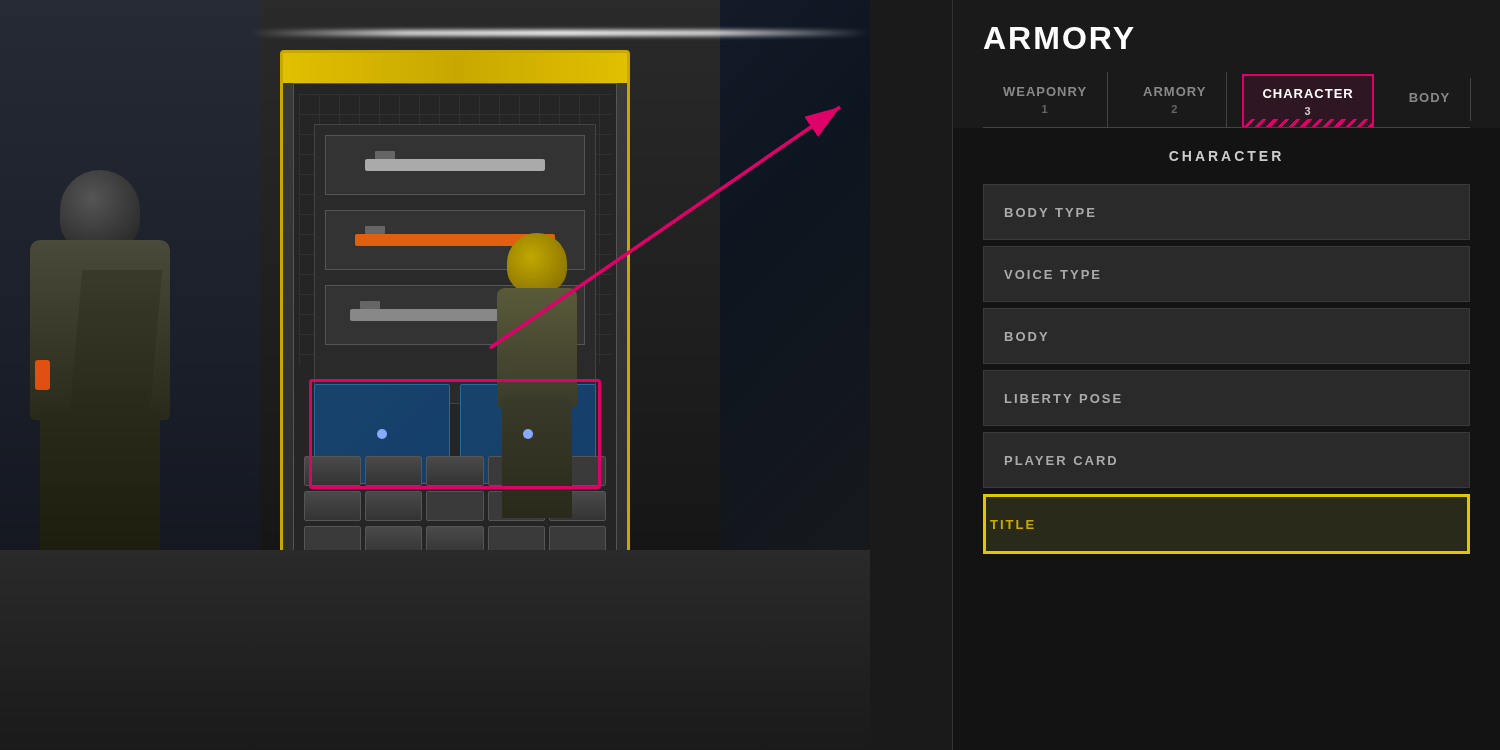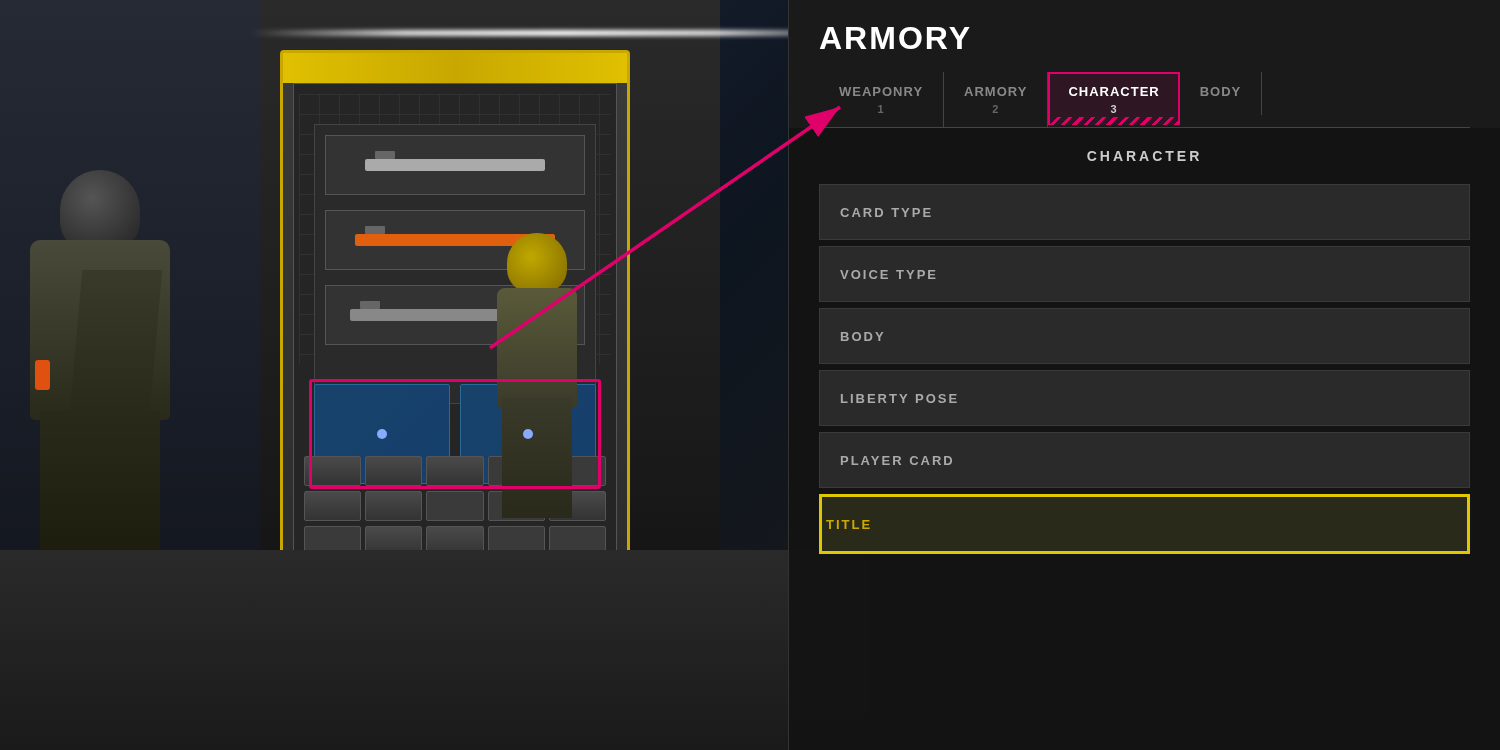--- a/index.html
+++ b/index.html
@@ -306,21 +306,21 @@
       font-size: 18px;
       font-weight: bold;
       letter-spacing: 4px;
     }
 
     
     .right-panel {
       position: absolute;
       right: 0;
       top: 0;
-      width: 712px;
+      width: 548px;
       height: 750px;
       background: rgba(20, 20, 20, 0.97);
       border-left: 1px solid #333;
     }
 
     
     .panel-header {
       padding: 20px 30px 0;
       background: #1a1a1a;
     }
@@ -329,23 +329,23 @@
       font-size: 32px;
       font-weight: 900;
       color: #ffffff;
       letter-spacing: 2px;
       margin-bottom: 15px;
     }
 
     
     .tab-nav {
       display: flex;
-      align-items: flex-start;
+      align-items: center;
       border-bottom: 1px solid #444;
-      gap: 0;
+      gap: 15px;
     }
 
     .tab-item {
       padding: 12px 20px;
       color: #888;
       font-size: 13px;
       font-weight: bold;
       letter-spacing: 1px;
       cursor: pointer;
       position: relative;
@@ -641,21 +641,21 @@
         <span class="tab-number"></span>
       </div>
     </div>
   </div>
 
   <div class="panel-content">
 
     <div class="section-title">CHARACTER</div>
 
     <div class="menu-row">
-      <span class="menu-row-label">CARD TYPE</span>
+      <span class="menu-row-label">BODY TYPE</span>
     </div>
 
     <div class="menu-row">
       <span class="menu-row-label">VOICE TYPE</span>
     </div>
 
     <div class="menu-row">
       <span class="menu-row-label">BODY</span>
     </div>
 

